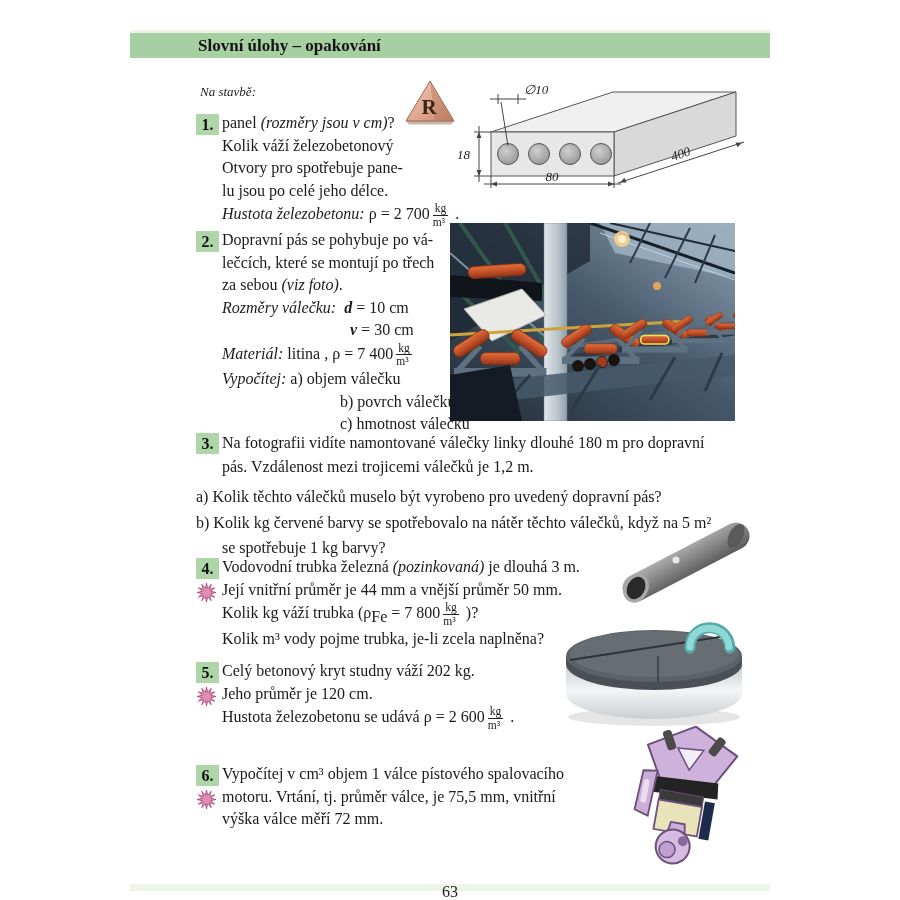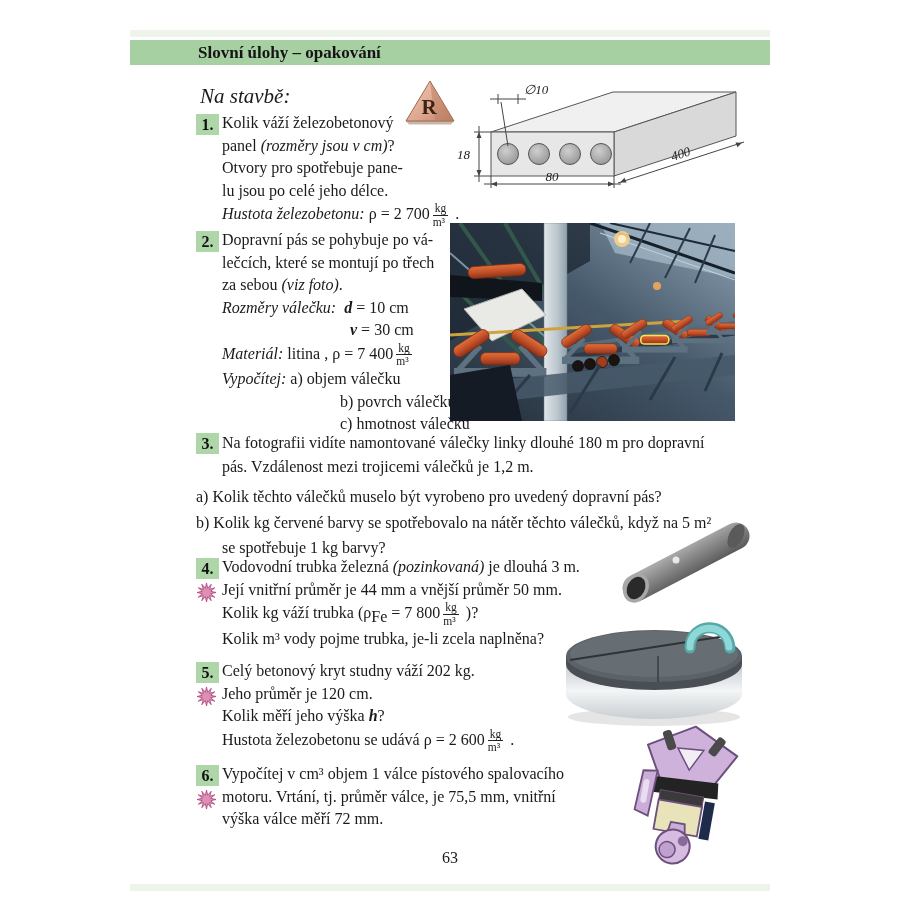--- a/index.html
+++ b/index.html
@@ -1,39 +1,39 @@
 <!DOCTYPE html>
 <html><head>
 <meta charset="utf-8">
 <style>
   html,body{margin:0;padding:0;}
   .page{position:relative;width:900px;height:900px;background:#ffffff;overflow:hidden;
         font-family:"Liberation Serif", serif;color:#1a1a1a;}
   .abs{position:absolute;}
   .strip{background:#edf4ea;}
-  .header-bar{left:130px;top:40px;width:640px;height:25px;background:#a6cfa2;}
+  .header-bar{left:130px;top:33px;width:640px;height:25px;background:#a6cfa2;}
   .header-bar .title{display:block;margin-left:68px;font-weight:bold;font-size:17px;line-height:25px;color:#151515;}
-  .intro{left:200px;top:84px;font-style:italic;font-size:21px;}
+  .intro{left:200px;top:84px;font-style:italic;font-size:13px;}
   .problem{position:absolute;}
   .badge{position:absolute;left:0;top:2px;width:23px;height:21px;background:#aed6a8;
          font-weight:bold;font-size:16px;text-align:center;line-height:21px;color:#111;}
   .star{position:absolute;left:1px;top:27px;width:19px;height:19px;}
   .lines{margin-left:26px;}
   .line{white-space:nowrap;font-size:16px;line-height:22.5px;}
   .ind-d{margin-left:128px;}
   .ind-a{margin-left:118px;font-family:Liberation Serif, serif;}
   .outdent{margin-left:-26px;}
   .st-i{font-style:italic;}
   .st-bi{font-weight:bold;font-style:italic;}
   .st-sub{font-size:16px;vertical-align:-4px;text-align:right;}
   .frac{display:inline-block;font-size:11.5px;line-height:1.12;
         vertical-align:-7px;margin:0 3px;}
   .frac .fnum{display:block;border-bottom:1px solid #222;padding:0 2px;}
   .frac .fden{display:block;}
-  .page-number{left:0;top:849px;width:900px;text-align:center;font-size:16px;}
+  .page-number{left:0;top:883px;width:900px;text-align:center;font-size:16px;}
   svg{display:block;}
 </style>
 </head>
 <body>
 
 <div class="page">
 
   <div class="abs strip" style="left:130px;top:30px;width:640px;height:7px;"></div>
   <div class="abs strip" style="left:130px;top:884px;width:640px;height:7px;"></div>
 
@@ -96,22 +96,22 @@
 
     <line x1="172" y1="103" x2="298" y2="62" stroke="#444" stroke-width="1"></line>
     <polygon points="174,102.4 180.5,102.5 178.5,97.8" fill="#444"></polygon>
     <polygon points="296,62.7 289.5,62.6 291.5,67.3" fill="#444"></polygon>
     <text x="236" y="78" text-anchor="middle" font-size="13" font-style="italic" fill="#222" font-family="Liberation Serif, serif" transform="rotate(-18 236 78)">400</text>
   </svg>
 
   <div class="problem" style="left:196px;top:112px;">
     <span class="badge">1.</span>
     <div class="lines">
+      <div class="line"><span>panel </span><span class="st-i">(rozměry jsou v cm)</span><span>?</span></div>
       <div class="line"><span>Kolik váží železobetonový</span></div>
-      <div class="line"><span>panel </span><span class="st-i">(rozměry jsou v cm)</span><span>?</span></div>
       <div class="line"><span>Otvory pro spotřebuje pane-</span></div>
       <div class="line"><span>lu jsou po celé jeho délce.</span></div>
       <div class="line"><span class="st-i">Hustota železobetonu: </span><span>ρ = 2 700</span><span class="frac"><span class="fnum">kg</span><span class="fden">m³</span></span><span> .</span></div>
     </div>
   </div>
 
   <div class="problem" style="left:196px;top:229px;">
     <span class="badge">2.</span>
     <div class="lines">
       <div class="line"><span>Dopravní pás se pohybuje po vá-</span></div>
@@ -250,21 +250,20 @@
   </svg>
 
   <div class="problem" style="left:196px;top:660px;">
     <span class="badge">5.</span>
     <svg class="star" viewBox="0 0 18 18">
       <polygon points="18,9 13.06,10.09 16.79,13.5 11.97,11.97 13.5,16.79 10.09,13.06 9,18 7.91,13.06 4.5,16.79 6.03,11.97 1.21,13.5 4.94,10.09 0,9 4.94,7.91 1.21,4.5 6.03,6.03 4.5,1.21 7.91,4.94 9,0 10.09,4.94 13.5,1.21 11.97,6.03 16.79,4.5 13.06,7.91" fill="#de8fb4" stroke="#a84a7d" stroke-width="0.8"></polygon>
     </svg>
     <div class="lines">
       <div class="line"><span>Celý betonový kryt studny váží 202 kg.</span></div>
       <div class="line"><span>Jeho průměr je 120 cm.</span></div>
-      <div class="line"><span>Kolik měří jeho výška </span><span class="st-bi">h</span><span>?</span></div>
       <div class="line"><span>Hustota železobetonu se udává ρ = 2 600</span><span class="frac"><span class="fnum">kg</span><span class="fden">m³</span></span><span> .</span></div>
     </div>
   </div>
 
   <svg class="abs" style="left:558px;top:610px;" width="192" height="122" viewBox="0 0 192 122">
     <defs>
       <linearGradient id="wellBody" x1="0" y1="0" x2="0" y2="1">
         <stop offset="0" stop-color="#c3c9cd"></stop>
           <stop offset="0.5" stop-color="#f3f5f6"></stop>
           <stop offset="1" stop-color="#c9ced2"></stop>

